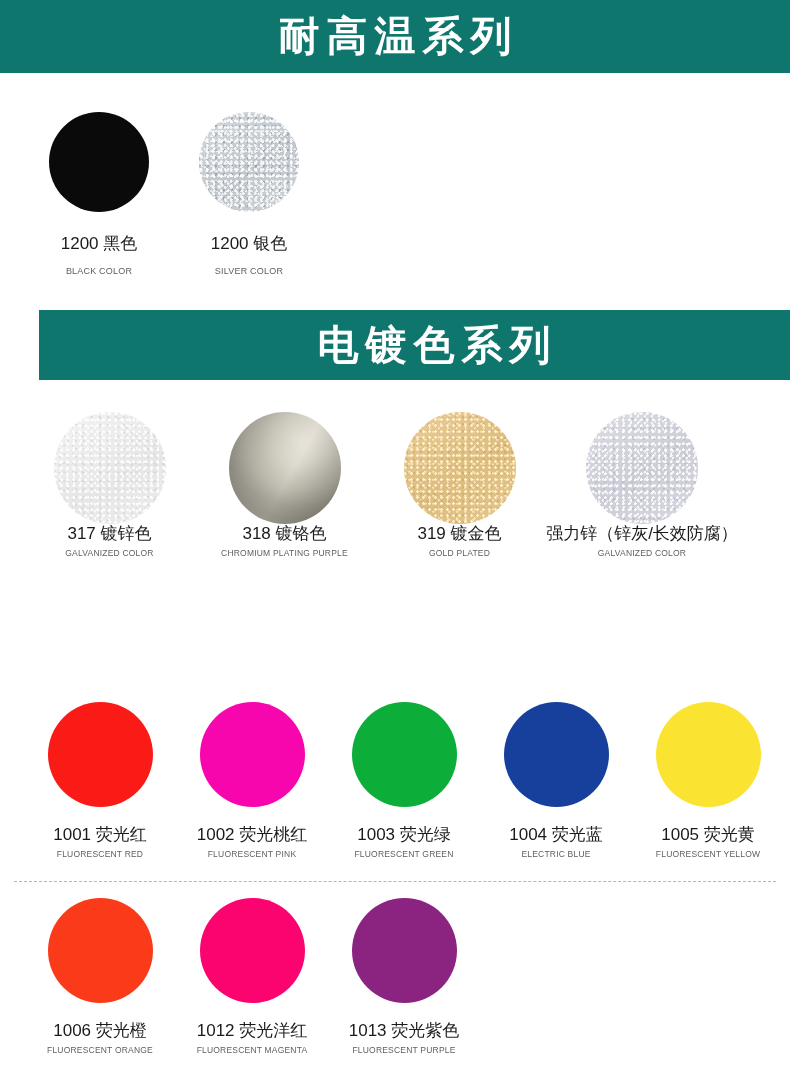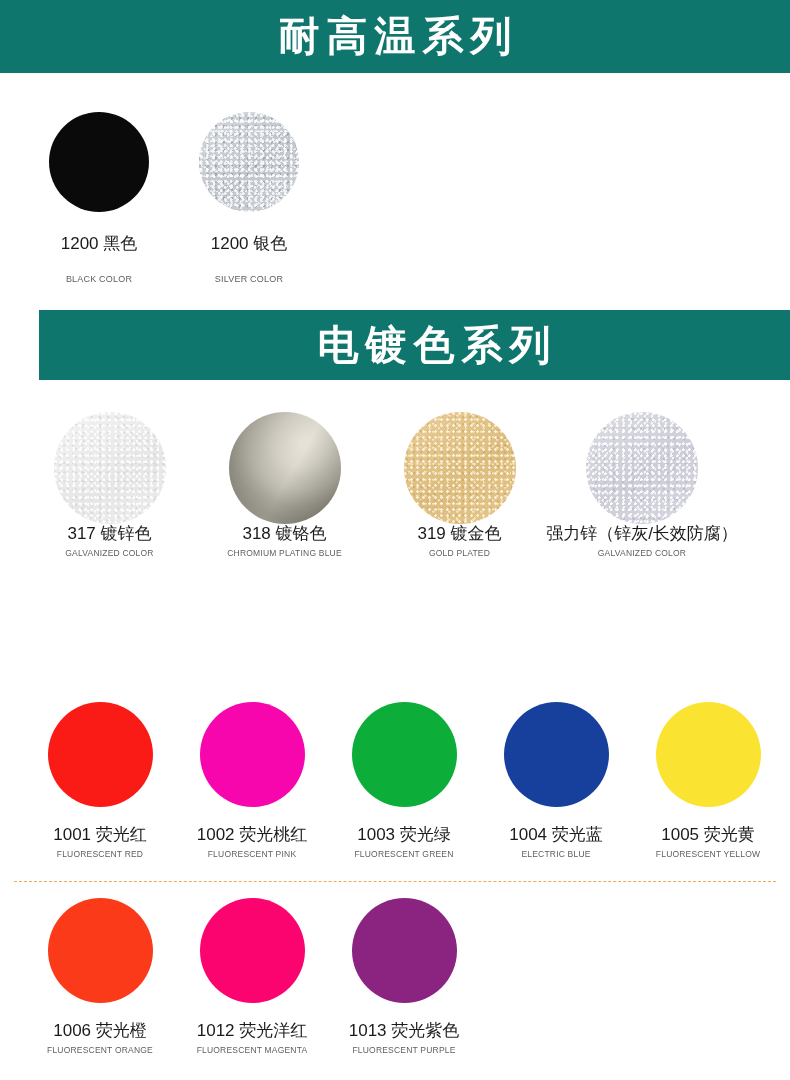--- a/index.html
+++ b/index.html
@@ -82,21 +82,21 @@
   }
 
   
   #group-heat {
     top: 112px;
     padding-left: 24px;
   }
   #group-heat .swatch { width: 150px; }
   #group-heat .disc { width: 100px; height: 100px; }
   #group-heat .label-cn { margin-top: 22px; font-size: 17px; }
-  #group-heat .label-en { margin-top: 20px; font-size: 9px; }
+  #group-heat .label-en { margin-top: 12px; font-size: 9px; }
 
   
   #group-plating {
     top: 412px;
     padding-left: 22px;
   }
   #group-plating .swatch { width: 175px; }
   #group-plating .disc { width: 112px; height: 112px; }
   #group-plating .label-cn { font-size: 17px; }
   #group-plating .label-en { margin-top: 4px; font-size: 8.5px; }
@@ -209,21 +209,21 @@
 
   <div class="swatch-group" id="group-plating">
     <div class="swatch">
       <div class="disc tex-zinc"></div>
       <div class="label-cn">317 镀锌色</div>
       <div class="label-en">GALVANIZED COLOR</div>
     </div>
     <div class="swatch">
       <div class="disc tex-chrome"></div>
       <div class="label-cn">318 镀铬色</div>
-      <div class="label-en">CHROMIUM PLATING BLUE</div>
+      <div class="label-en">CHROMIUM PLATING PURPLE</div>
     </div>
     <div class="swatch">
       <div class="disc tex-gold"></div>
       <div class="label-cn">319 镀金色</div>
       <div class="label-en">GOLD PLATED</div>
     </div>
     <div class="swatch wide">
       <div class="disc tex-strongzinc"></div>
       <div class="label-cn">强力锌（锌灰/长效防腐）</div>
       <div class="label-en">GALVANIZED COLOR</div>

